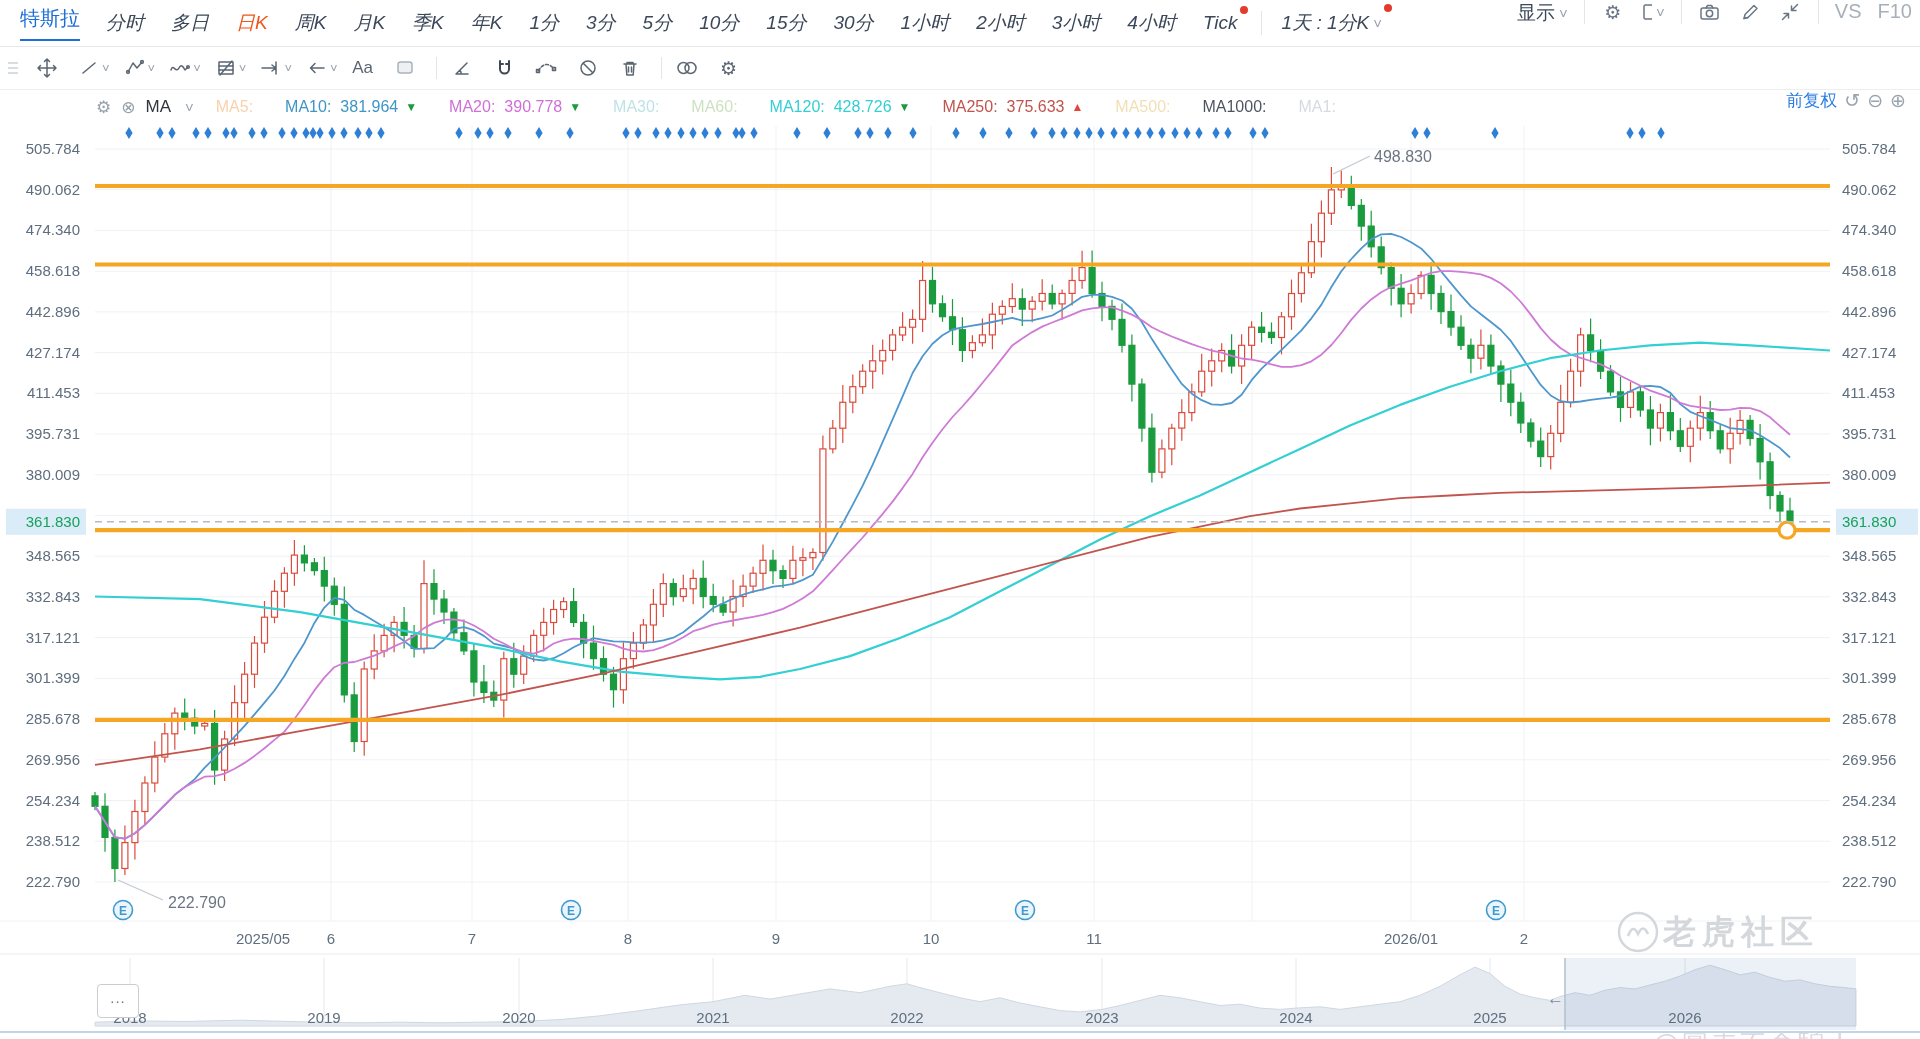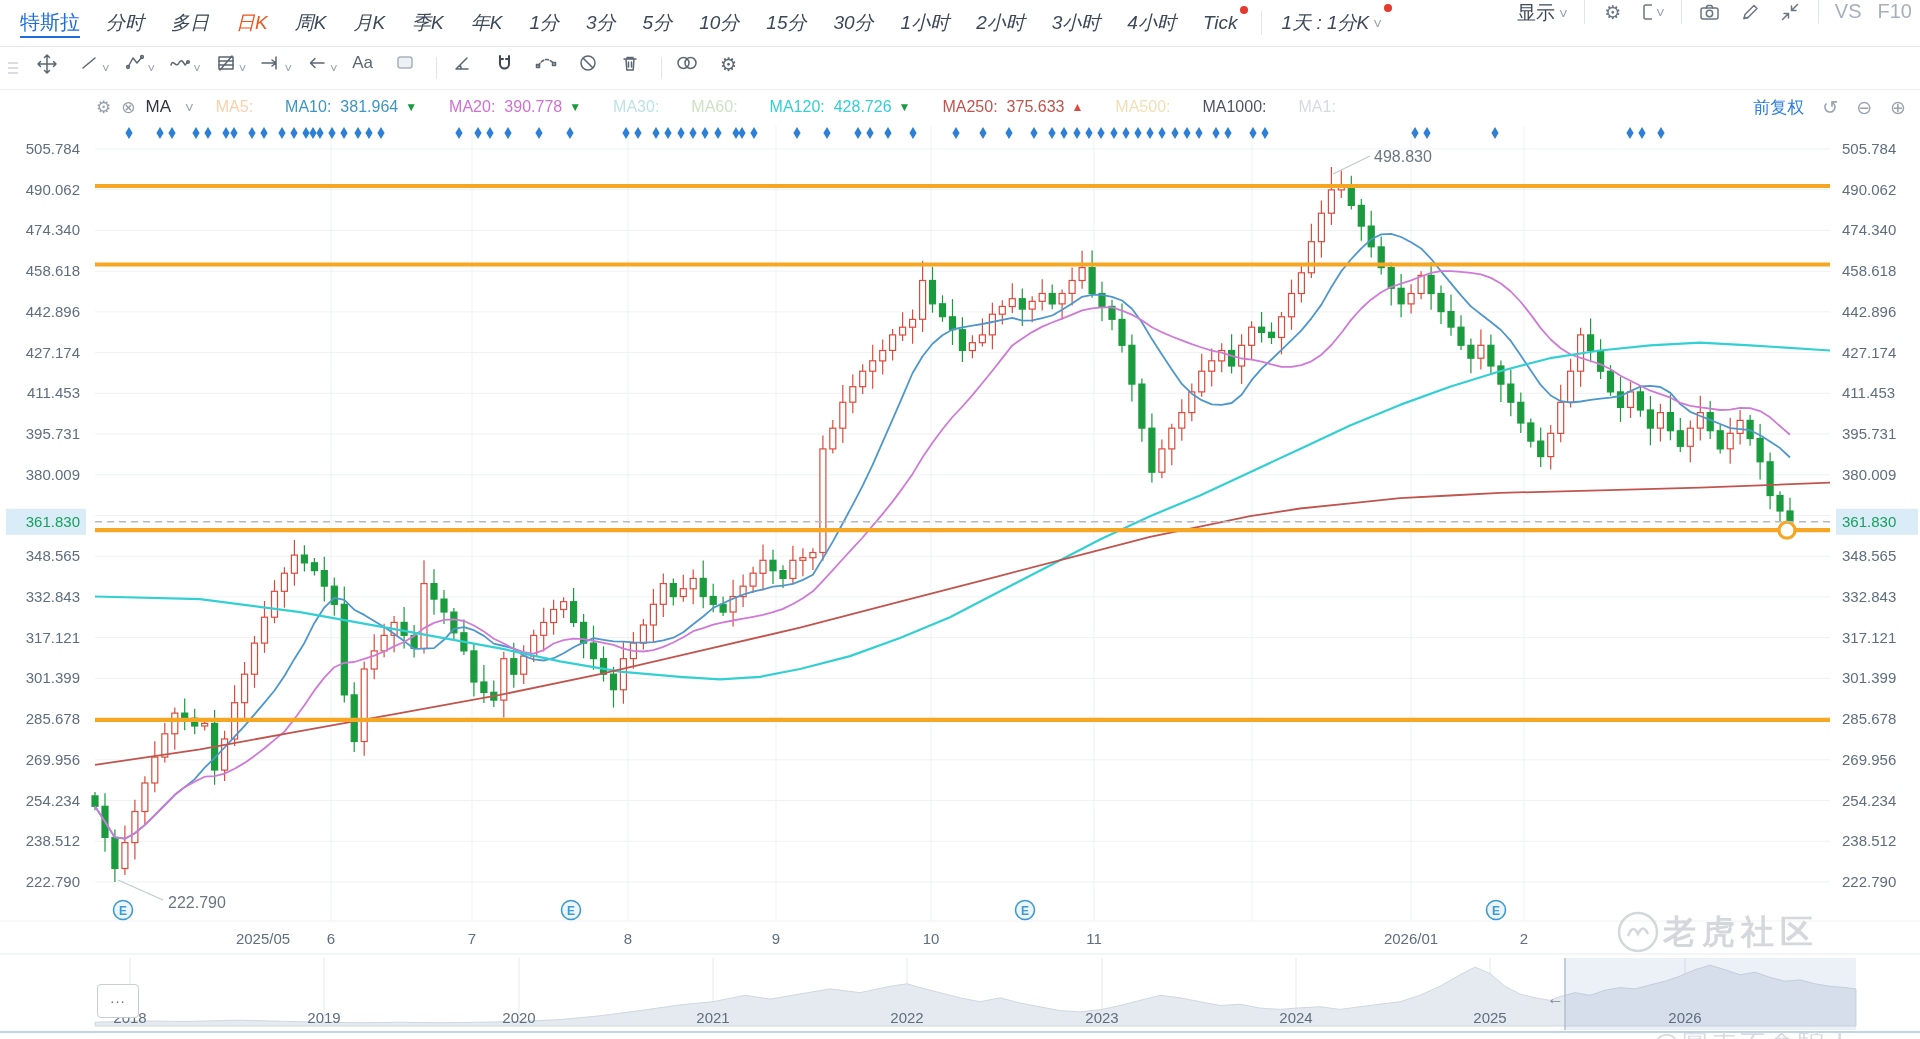--- a/index.html
+++ b/index.html
@@ -3,54 +3,54 @@
 <meta charset="utf-8">
 <style>
   html,body{margin:0;padding:0;background:#fff;}
   body{width:1920px;height:1039px;position:relative;overflow:hidden;
        font-family:"Liberation Sans","DejaVu Sans",sans-serif;color:#3c4859;}
   #app{position:absolute;inset:0;}
   
   .toolbar-top{position:absolute;left:0;top:0;width:1920px;height:46px;
     border-bottom:1px solid #e6e9ec;display:flex;align-items:center;background:#fff;z-index:30;}
   .toolbar-top .symbol{margin-left:20px;font-size:20px;color:#1f6dd8;border-bottom:2px solid #1f6dd8;
-    padding-bottom:0;cursor:pointer;}
+    padding-bottom:7px;cursor:pointer;}
   .tf-items{display:flex;align-items:center;margin-left:26px;font-style:italic;}
   .tf-item{font-size:19px;color:#3c4859;margin-right:27px;position:relative;cursor:pointer;white-space:nowrap;}
   .tf-item.active{color:#f0561d;}
   .tf-dot{position:absolute;top:-6px;right:-10px;width:8px;height:8px;border-radius:50%;background:#e23b2e;}
   .tf-divider{width:1px;height:24px;background:#e2e6ea;margin:0 20px 0 -4px;}
   .tf-select{font-size:19px;color:#3c4859;position:relative;cursor:pointer;white-space:nowrap;}
   .chev{color:#98a2ac;font-size:15px;margin-left:4px;}
   .tb-right{position:absolute;right:8px;top:0;height:46px;display:flex;gap:16px;}
   .tb-right .txtbtn{font-size:19px;color:#3c4859;cursor:pointer;}
   .tb-right .vdiv{width:1px;height:24px;background:#e2e6ea;}
   .tb-icon{width:24px;height:24px;display:inline-flex;align-items:center;justify-content:center;color:#6b7684;cursor:pointer;}
   .tb-icon svg{stroke:#6b7684;fill:none;stroke-width:1.5;stroke-linecap:round;stroke-linejoin:round;}
   .gray-cap{font-size:20px;color:#a7b0ba;}
   
   .toolbar-draw{position:absolute;left:0;top:47px;width:1920px;height:42px;
     border-bottom:1px solid #eceff2;display:flex;align-items:center;background:#fff;z-index:30;}
   .drag-col{width:18px;margin-left:4px;display:flex;flex-direction:column;gap:3px;}
   .drag-col i{display:block;height:2px;width:10px;background:#d8dde2;margin-left:4px;}
-  .tool{width:34px;height:30px;display:flex;align-items:flex-start;justify-content:center;cursor:pointer;margin-left:8px;}
+  .tool{width:34px;height:30px;display:flex;align-items:center;justify-content:center;cursor:pointer;margin-left:8px;}
   .tool svg{stroke:#5b6673;fill:none;stroke-width:1.5;stroke-linecap:round;stroke-linejoin:round;}
   .tool .uni{font-size:19px;color:#5b6673;}
   .tool-chev{color:#98a2ac;font-size:13px;margin-left:-4px;cursor:pointer;}
   .tool-div{width:1px;height:22px;background:#e2e6ea;margin-left:14px;}
   
   .ma-bar{position:absolute;left:0;top:89px;width:1920px;height:36px;display:flex;align-items:center;background:#fff;z-index:25;}
   .ma-bar .ctl{display:flex;align-items:center;margin-left:96px;gap:10px;}
   .ma-bar .uni{font-size:17px;color:#97a1ab;cursor:pointer;}
   .ma-name{font-size:17px;color:#30363e;}
   .legend{display:flex;align-items:center;margin-left:22px;}
   .leg-item{display:flex;align-items:center;margin-right:32px;font-size:16px;white-space:nowrap;cursor:pointer;}
   .leg-item .val{margin-left:9px;}
   .leg-item .arr{margin-left:7px;font-size:12px;}
-  .ma-right{position:absolute;right:14px;top:0;height:36px;display:flex;align-items:center;gap:18px;}
+  .ma-right{position:absolute;right:14px;top:0;height:36px;display:flex;align-items:flex-start;gap:7px;}
   .adjust{color:#2a7de0;font-size:17px;cursor:pointer;}
   .ma-right .zicon{font-size:19px;color:#9aa4ae;cursor:pointer;}
   
   #chart-svg{position:absolute;left:0;top:0;z-index:5;}
   
   .wm{position:absolute;z-index:8;color:#d4d7db;pointer-events:none;}
   .wm-1{left:1663px;top:910px;font-size:33px;letter-spacing:6px;font-weight:bold;}
   .wm-2{left:1652px;top:983px;font-size:27px;letter-spacing:2px;color:#d8dbdf;margin-top:44px;}
   
   .more-btn{position:absolute;left:97px;top:984px;width:40px;height:26px;border:1px solid #c8cdd2;

